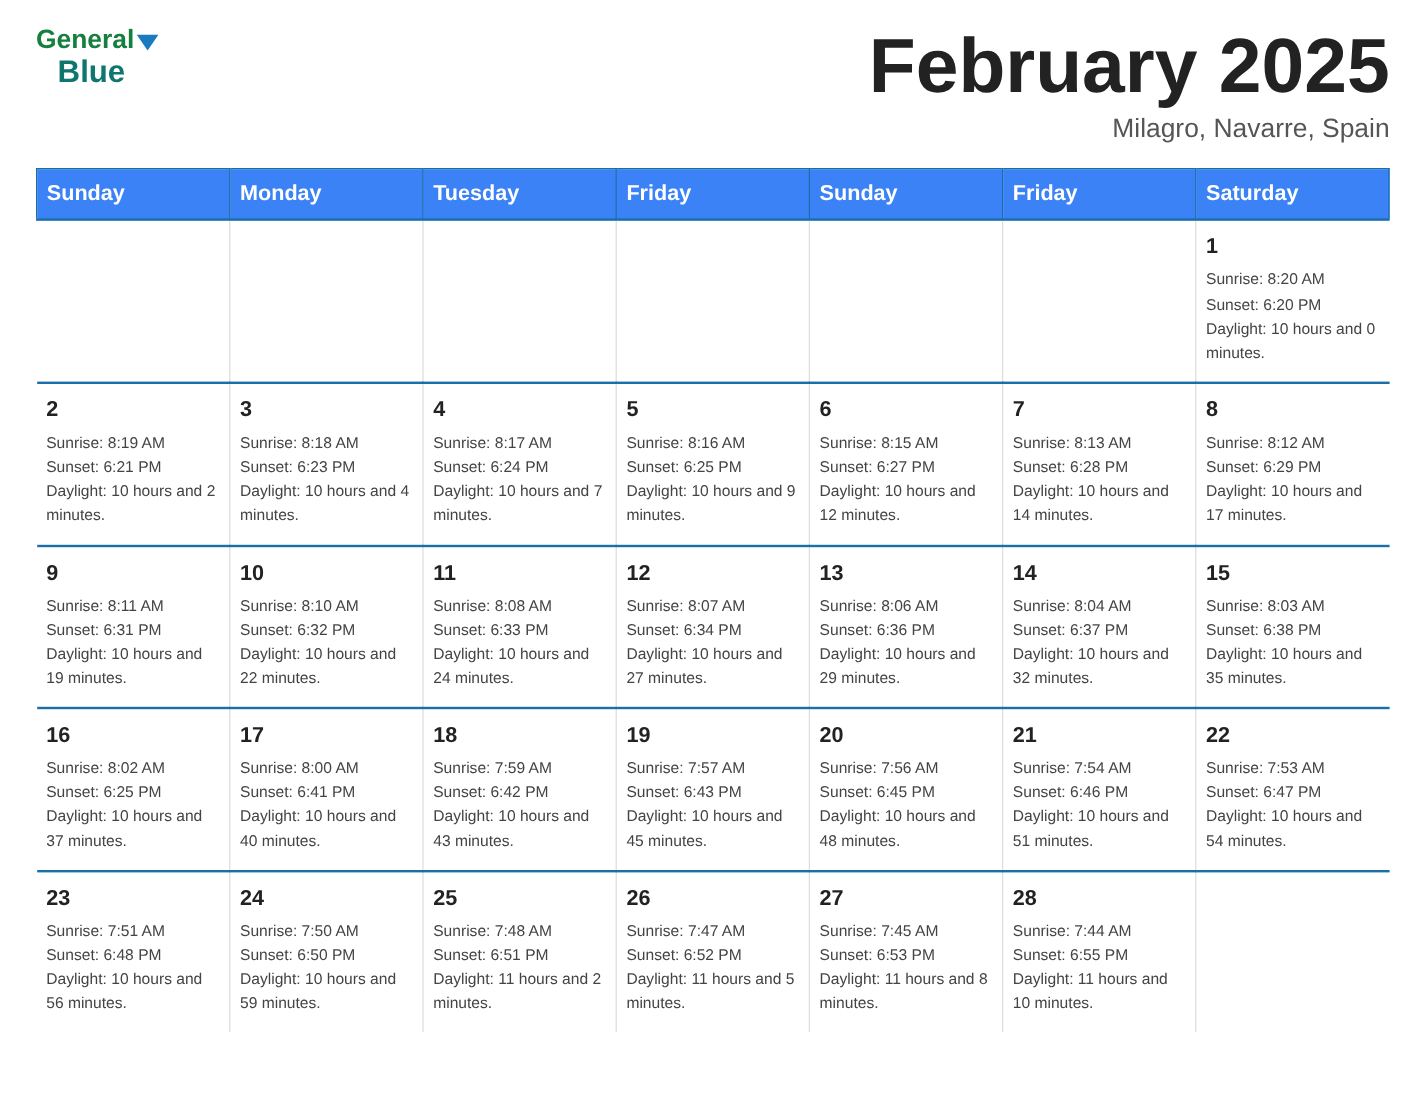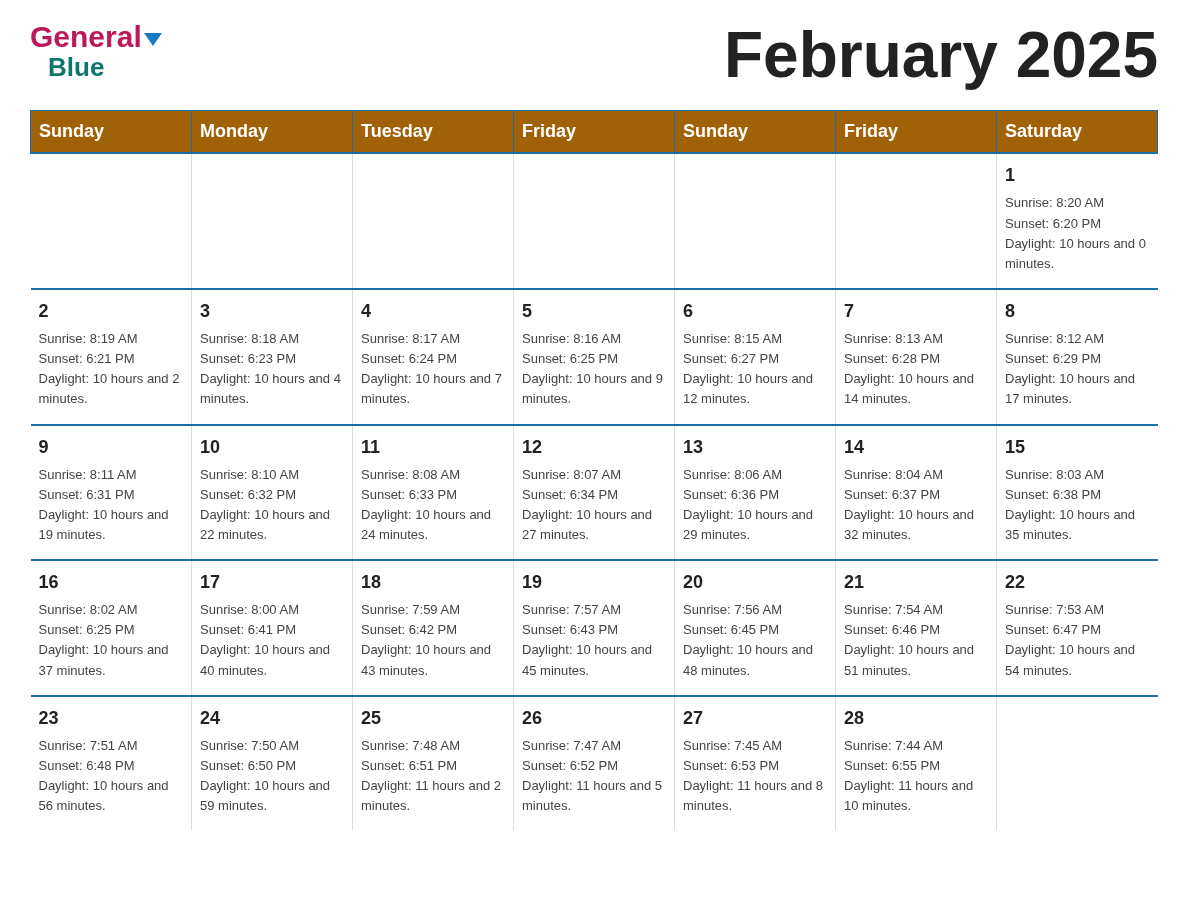--- a/index.html
+++ b/index.html
@@ -34,21 +34,21 @@
     .location {
       font-size: 22px;
       color: #555;
       margin-top: 4px;
     }
     .calendar {
       width: 100%;
       border-collapse: collapse;
     }
     .calendar thead tr {
-      background-color: #a16207;
+      background-color: #3b82f6;
     }
     .calendar thead th {
       color: #fff;
       font-size: 18px;
       font-weight: bold;
       padding: 10px 8px;
       text-align: left;
       border: 1px solid #1a6fa8;
     }
     .calendar tbody tr {
@@ -84,23 +84,23 @@
       line-height: 1.55;
     }
     .empty-cell {
       background: #f9f9f9;
     }
     .logo-row {
       display: flex;
       align-items: center;
     }
     .logo-text-general {
-      font-size: 30px;
-      font-weight: bold;
-      color: #be185d;
+      font-size: 22px;
+      font-weight: bold;
+      color: #15803d;
     }
     .logo-arrow {
       display: inline-block;
       margin-left: 2px;
       width: 0;
       height: 0;
       border-left: 9px solid transparent;
       border-right: 9px solid transparent;
       border-top: 13px solid #1a7abf;
       vertical-align: middle;
@@ -122,20 +122,21 @@
 <div class="header">
   <div class="logo">
     <div class="logo-row">
       <span class="logo-text-general">General</span>
       <span class="logo-arrow"></span>
     </div>
     <span class="logo-text-blue">Blue</span>
   </div>
   <div class="title-block">
     <div class="month-title">February 2025</div>
+    <div class="location">Milagro, Navarre, Spain</div>
   </div>
 </div>
 
 <table class="calendar">
   <thead>
     <tr>
     <th>Sunday</th>
         <th>Monday</th>
         <th>Tuesday</th>
         <th>Friday</th>

